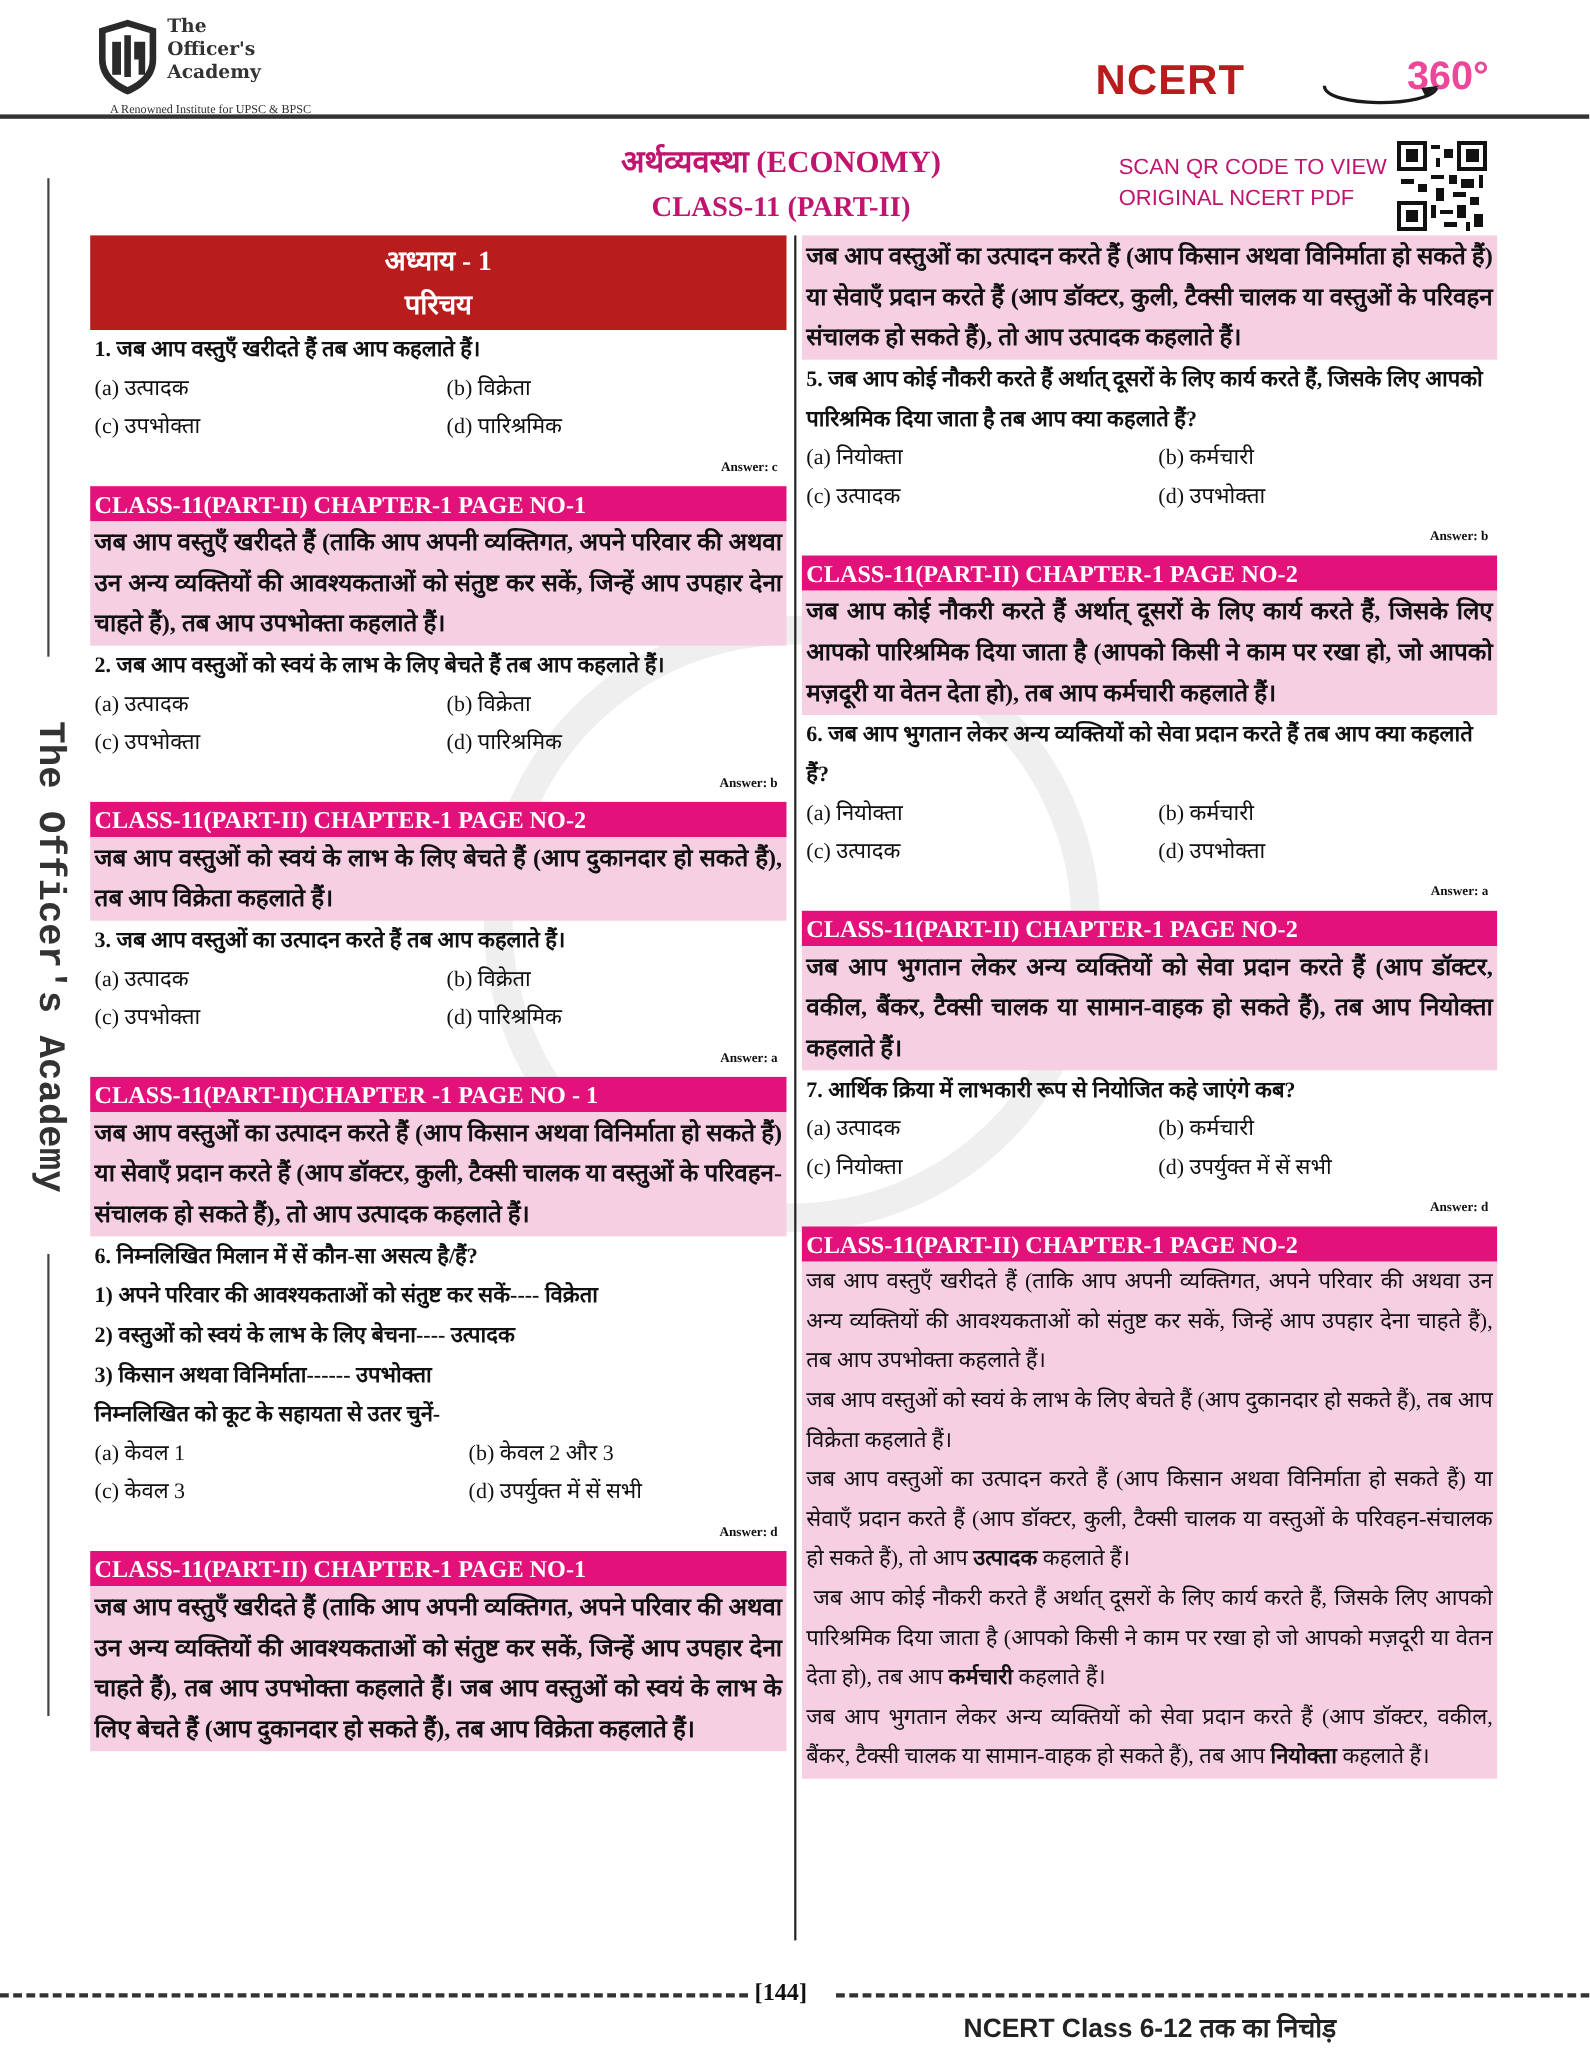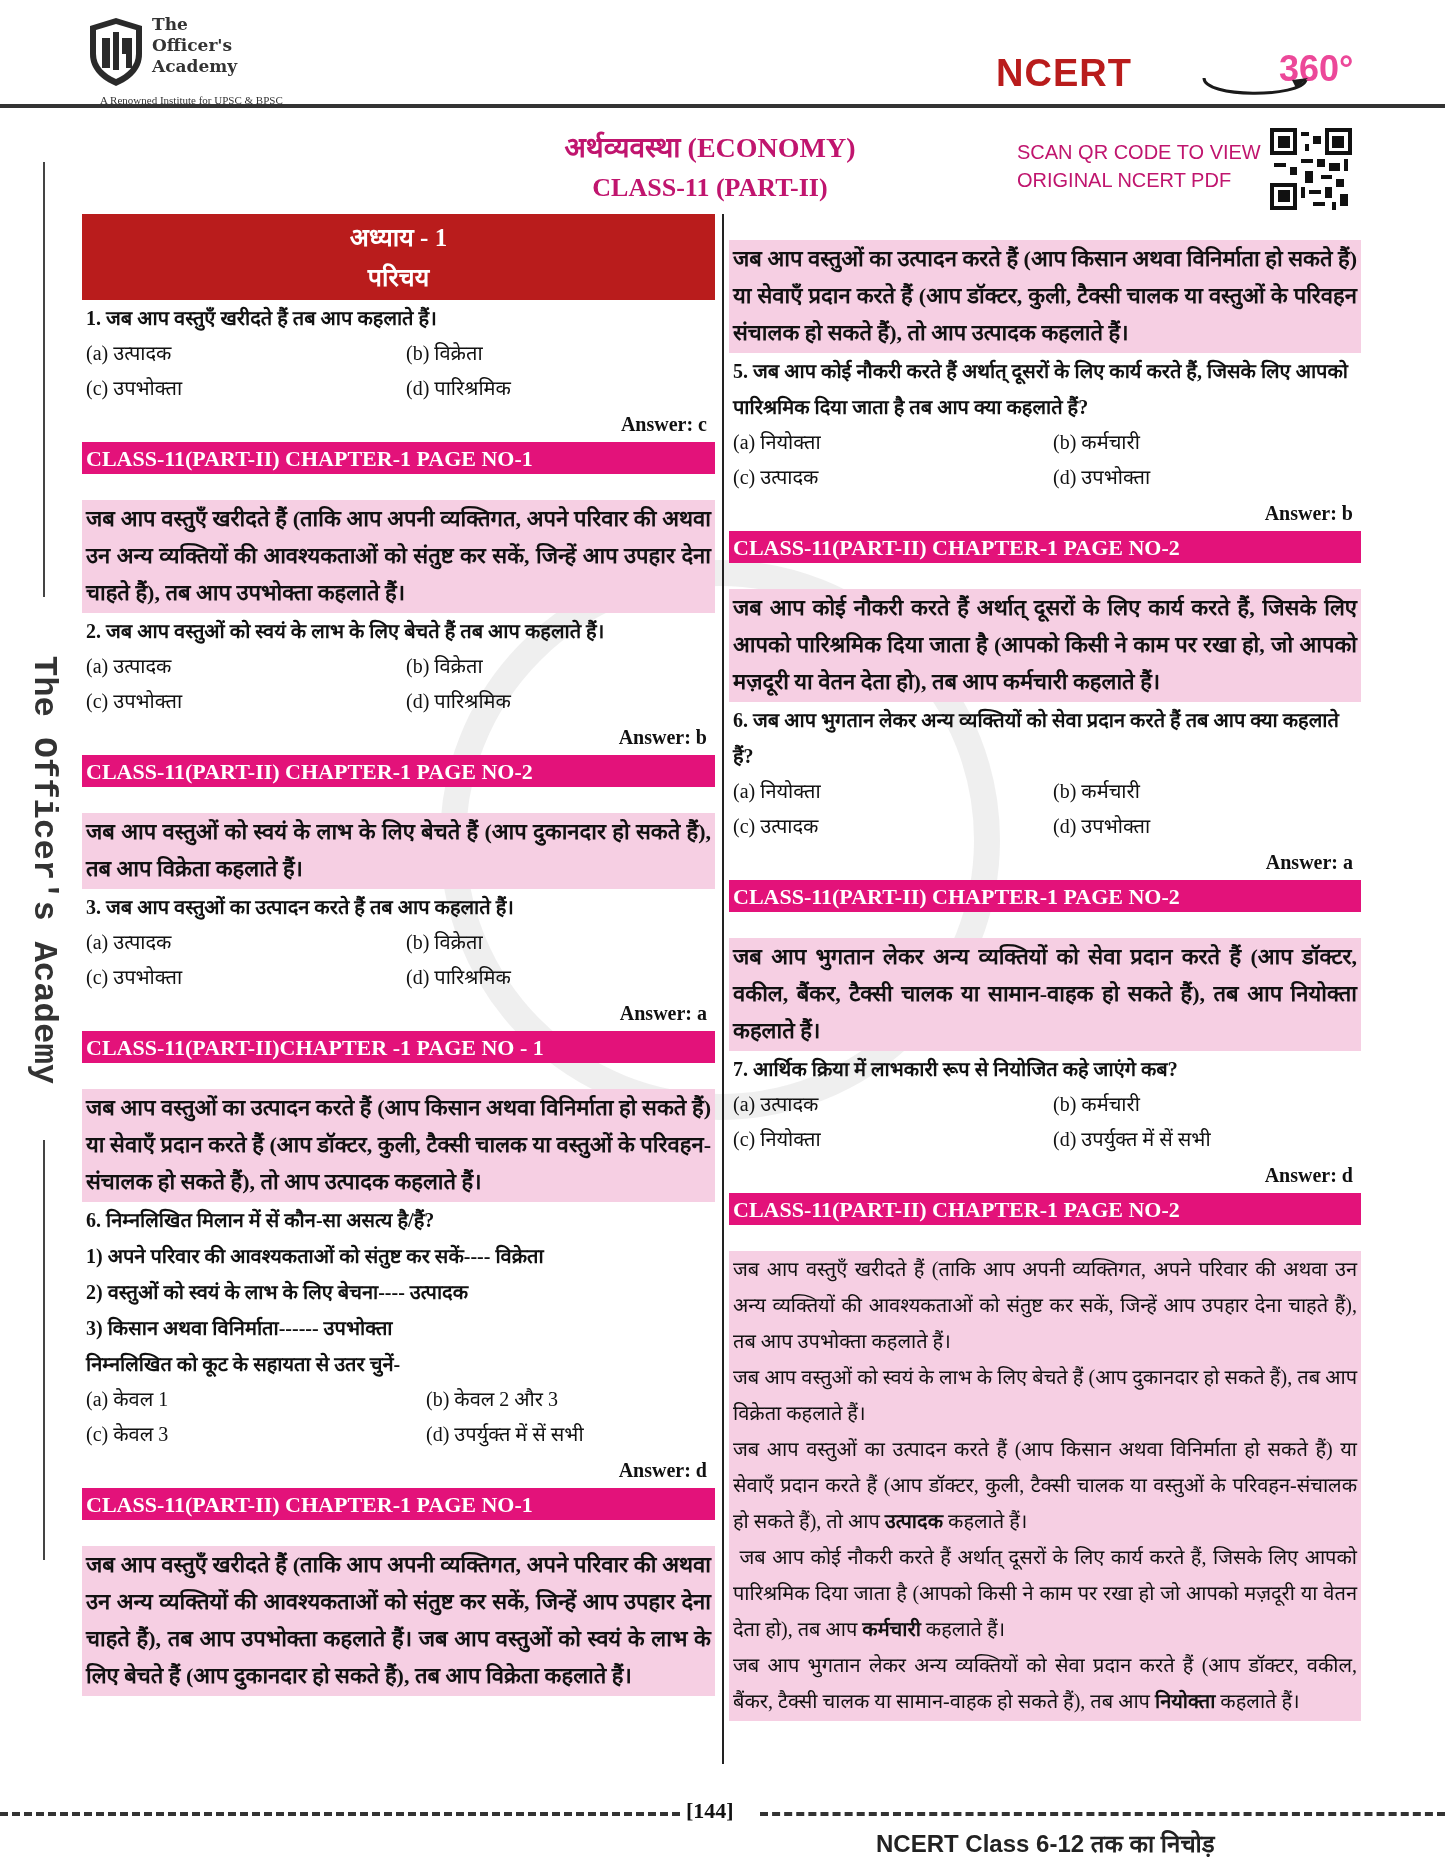--- a/index.html
+++ b/index.html
@@ -29,27 +29,27 @@
   .vert-brand span { position: absolute; left: 50%; top: 50%; transform: translate(-50%,-50%) rotate(90deg); white-space: nowrap; font-family: "Liberation Mono", "DejaVu Sans Mono", monospace; font-weight: bold; font-size: 34px; color: #333; }
 
   
   .col { position: absolute; top: 214px; }
   .col-left { left: 82px; width: 633px; }
   .col-right { left: 729px; width: 632px; }
   .col-divider { position: absolute; left: 722px; top: 214px; width: 2px; height: 1550px; background: #222; }
 
   .chapter-head { background: #b91c1c; color: #fff; text-align: center; font-size: 25px; line-height: 40px; padding: 4px 0 2px; font-weight: bold; }
   .band { background: #e3127a; color: #fff; font-size: 22px; line-height: 30px; padding: 2px 4px 0; font-weight: bold; font-family: "Liberation Serif", serif; }
-  .note { background: #f6cfe3; font-size: 22px; line-height: 37px; padding: 0 4px 2px; font-weight: bold; text-align: justify; margin-top: 26px; }
+  .note { background: #f6cfe3; font-size: 22px; line-height: 37px; padding: 0 4px 2px; font-weight: bold; text-align: justify; }
   .note.light { font-weight: normal; font-size: 20px; line-height: 36px; }
   .note b { font-weight: bold; }
   .q { font-size: 20px; line-height: 36px; font-weight: bold; padding: 0 4px; }
   .opts { display: grid; grid-template-columns: 320px 1fr; font-size: 20px; line-height: 35px; padding: 0 4px; }
   .opts.wide { grid-template-columns: 340px 1fr; }
-  .answer { text-align: right; font-size: 20px; font-weight: bold; line-height: 36px; padding-right: 8px; margin-top: 0px; }
+  .answer { text-align: right; font-size: 12px; font-weight: bold; line-height: 36px; padding-right: 8px; margin-top: 0px; }
   .match { font-size: 20px; line-height: 36px; font-weight: bold; padding: 0 4px; }
 
   
   .watermark { position: absolute; left: 440px; top: 560px; width: 560px; height: 560px; border-radius: 50%; border: 26px solid rgba(180,180,180,0.22); pointer-events: none; }
 
   
   .footer-dash { position: absolute; top: 1812px; height: 0; border-top: 4px dashed #333; }
   .footer-dash.l { left: 0; width: 680px; }
   .footer-dash.r { left: 760px; width: 685px; }
   .page-no { position: absolute; left: 686px; top: 1798px; font-size: 22px; font-weight: bold; }

